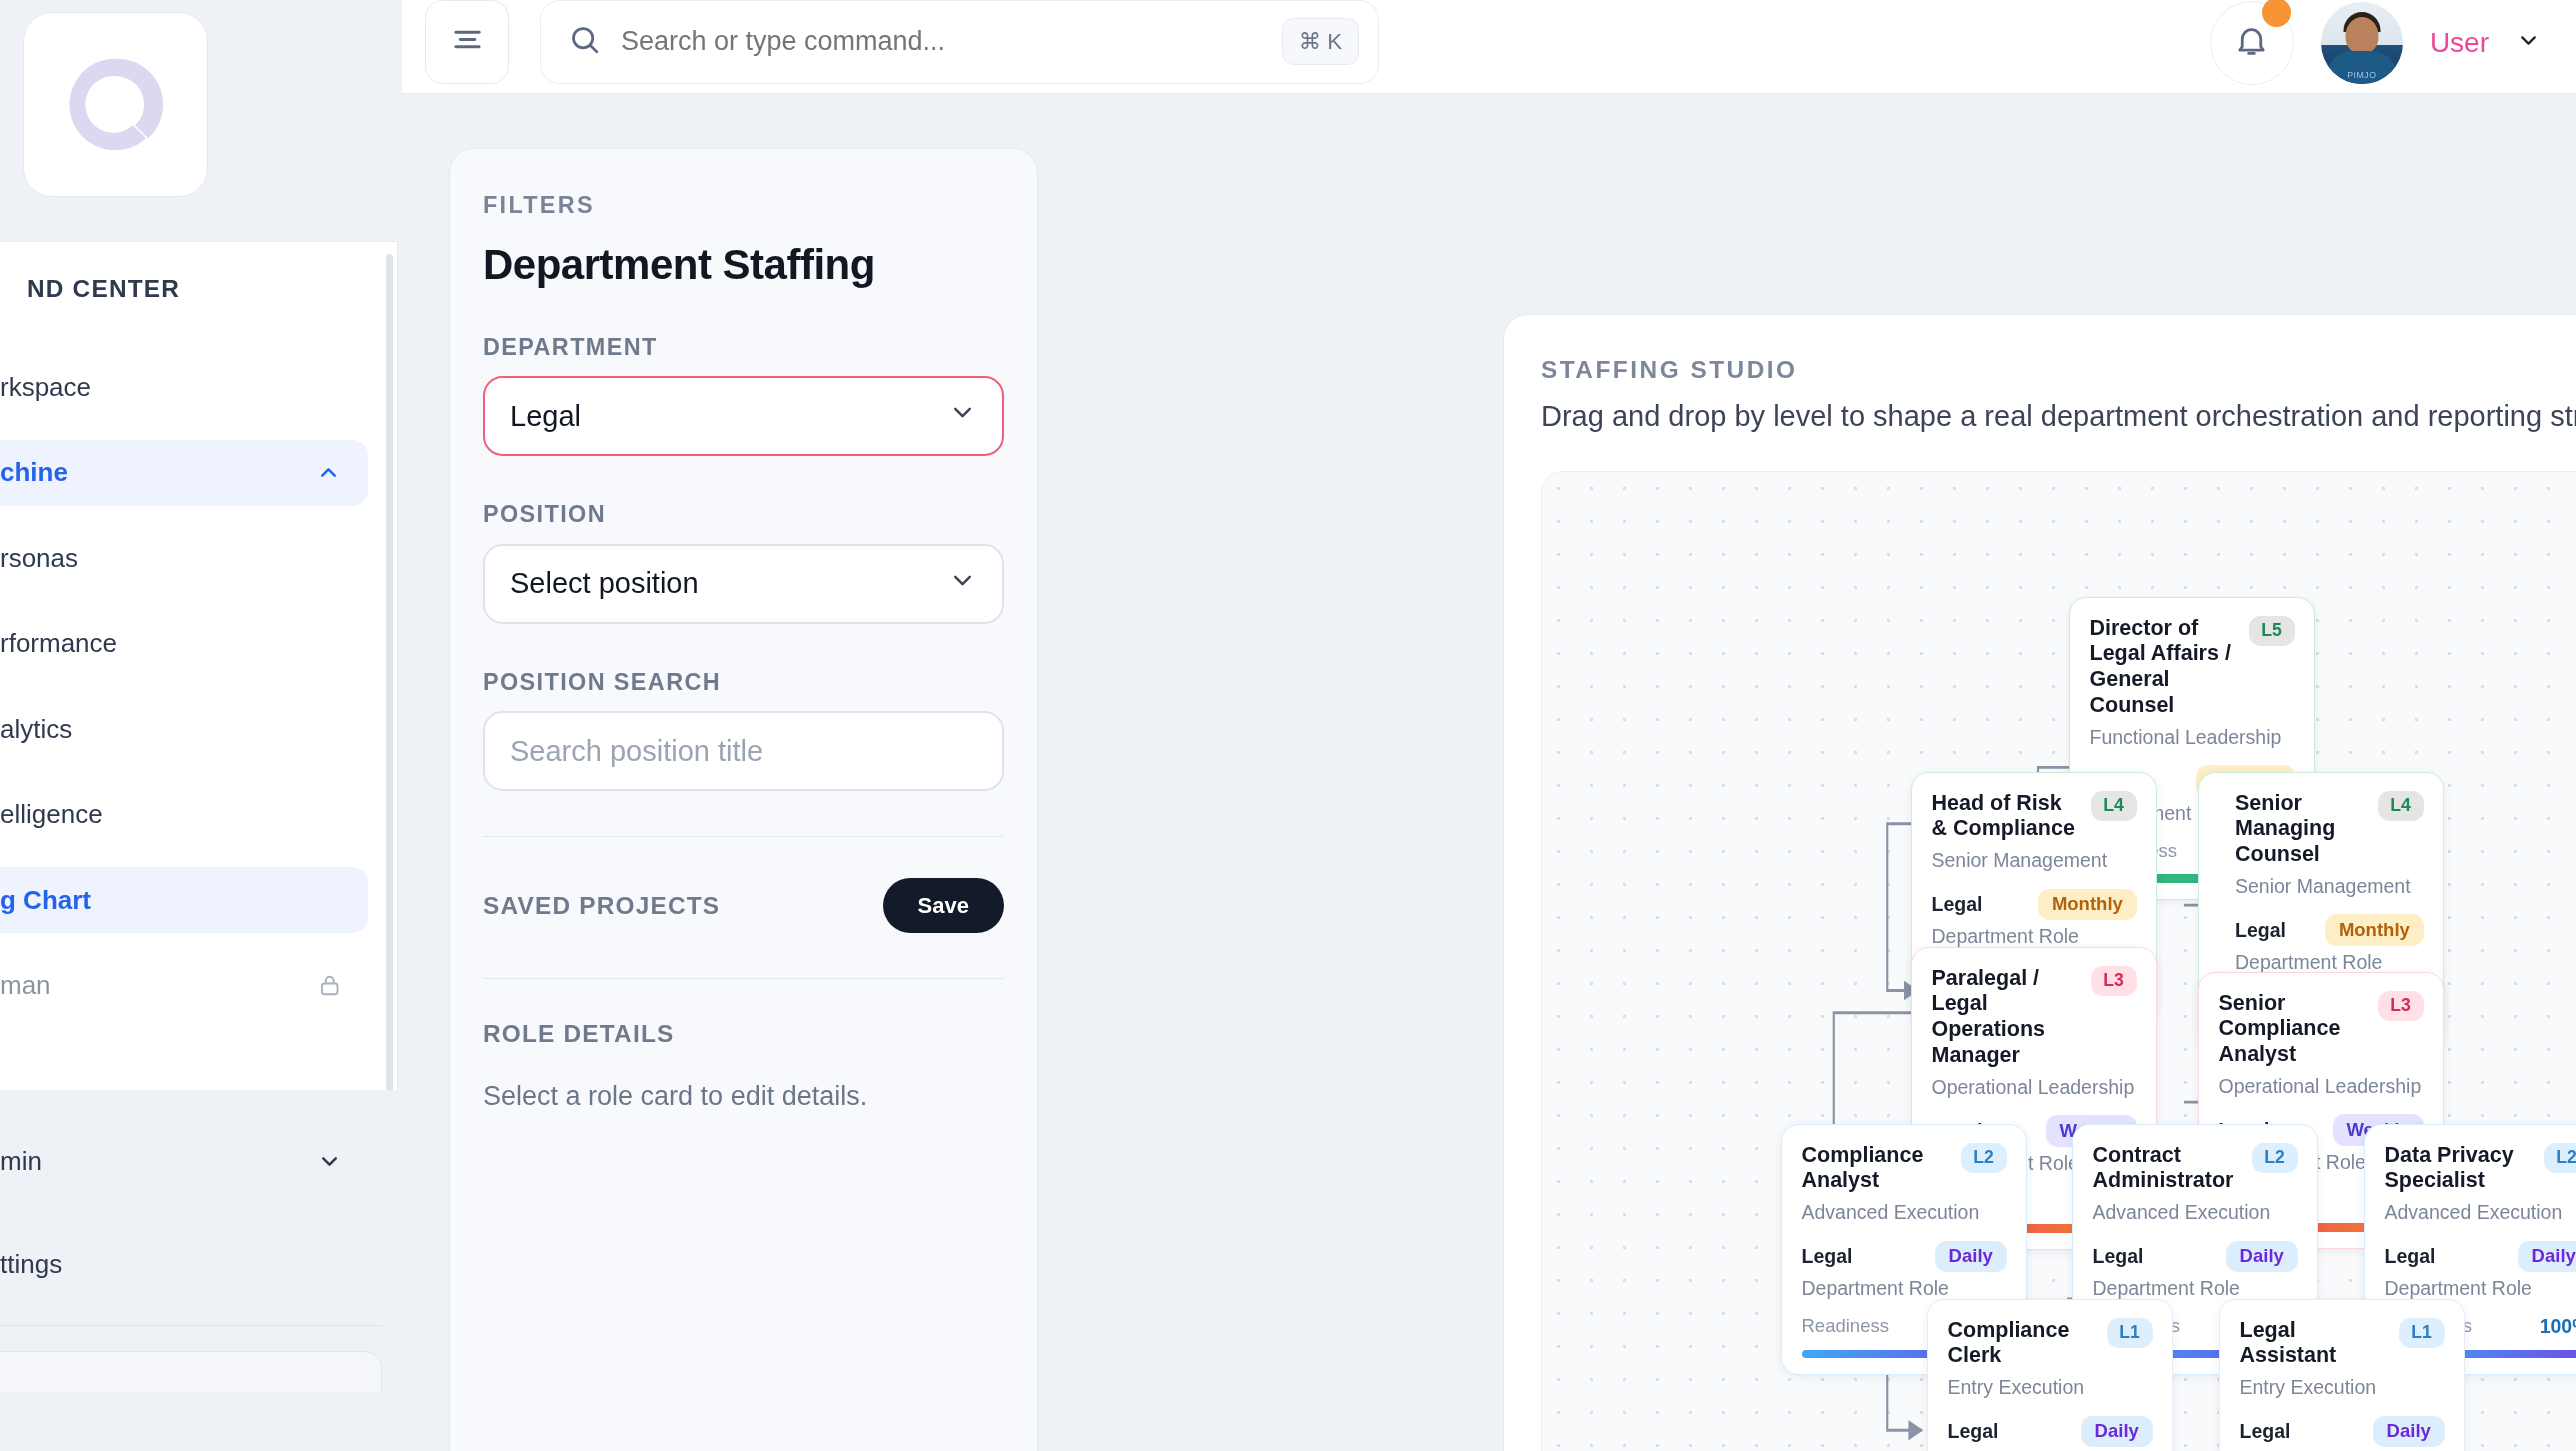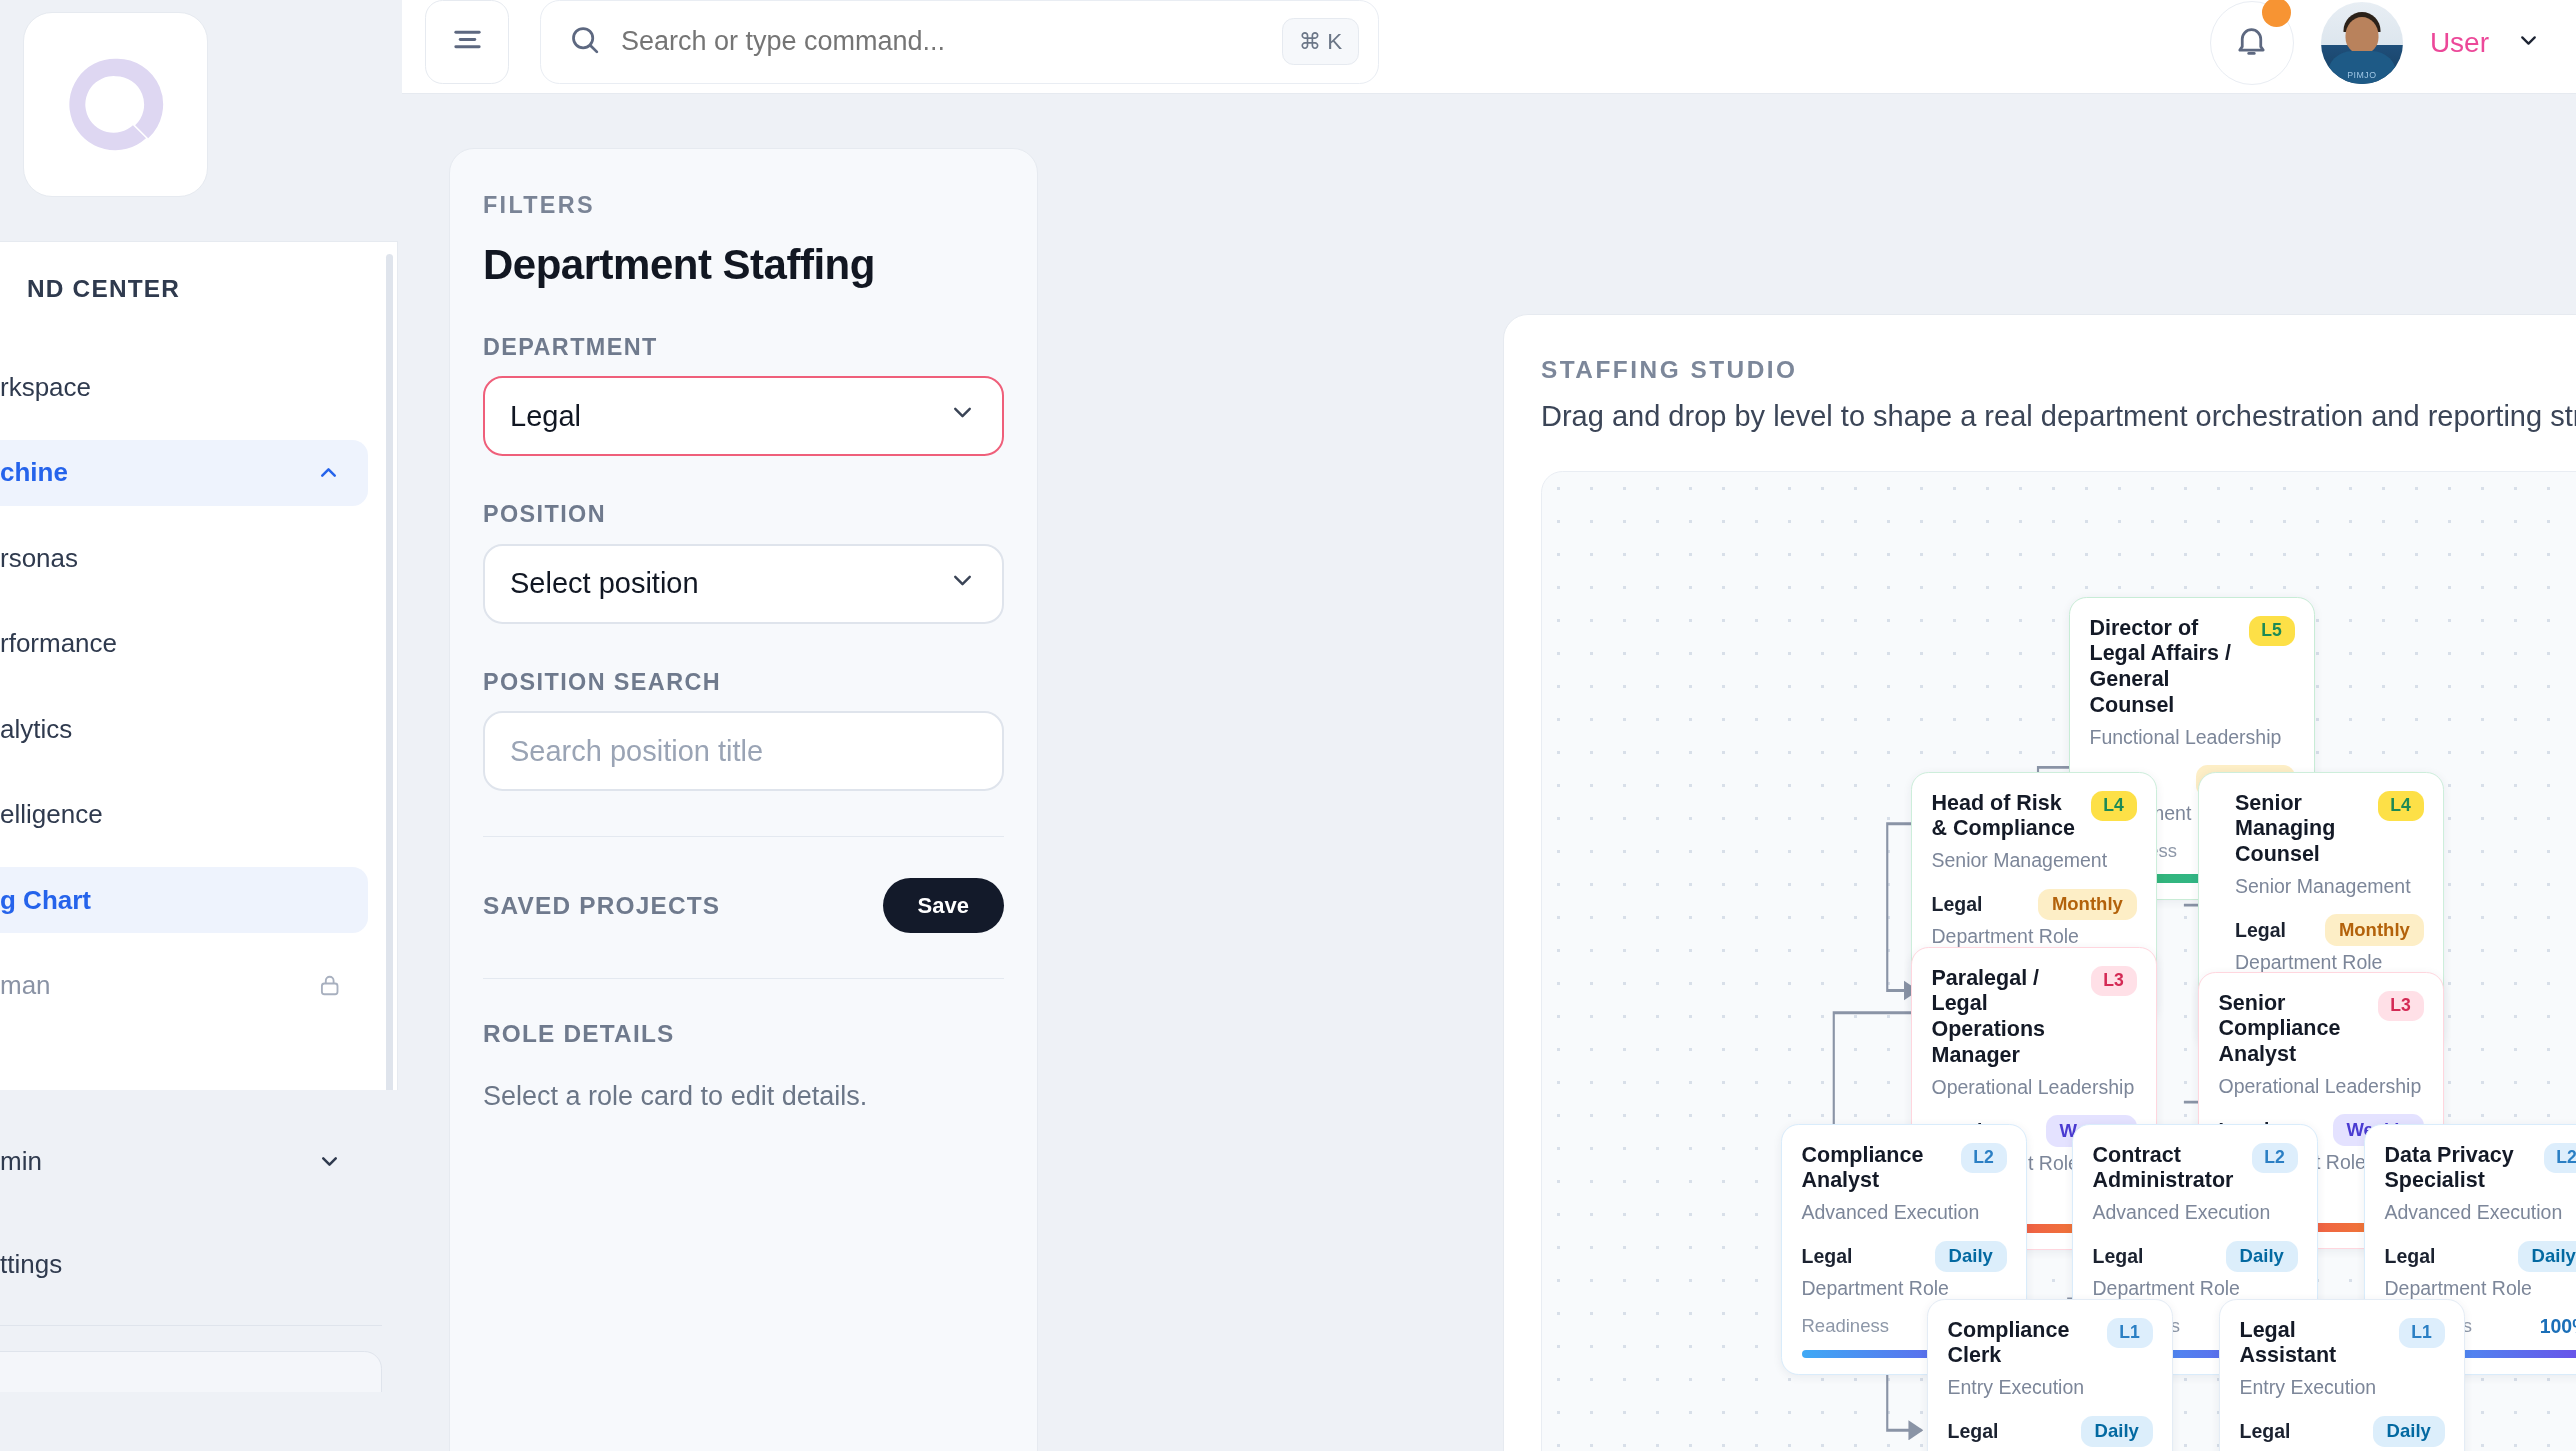--- a/index.html
+++ b/index.html
@@ -166,31 +166,31 @@
   }
   .node.l5 { border: 1.5px solid #c8ecd6; }
   .node.l4 { border: 1.5px solid #cdeedb; }
   .node.l3 { border: 1.5px solid #ffd6de; }
   .node.l2 { border: 1.5px solid #d9ecfb; }
   .node.l1 { border: 1.5px solid #e4ecf5; }
 
   .n-head { display: flex; align-items: flex-start; gap: 9.8px; }
   .n-title { font-size: 21.5px; font-weight: 700; color: #141a27; line-height: 1.2; flex: 1; }
   .n-badge { font-size: 17.6px; font-weight: 700; border-radius: 11.7px; padding: 4.9px 12.7px; flex: none; }
-  .b-l5, .b-l4 { background: #fde047; color: #1d8a56; }
+  .b-l5, .b-l4 { background: #e5e5e5; color: #1d8a56; }
   .b-l3 { background: #ffe0e7; color: #d42a55; }
   .b-l2, .b-l1 { background: #ddeefc; color: #2b7fc4; }
 
   .n-sub { font-size: 19.5px; color: #7c8699; margin-top: 6.8px; }
   .n-mid { display: flex; align-items: center; margin-top: 16.6px; }
   .n-dept { font-size: 19.5px; font-weight: 700; color: #1b2230; }
   .n-freq { margin-left: auto; font-size: 18.5px; font-weight: 700; border-radius: 11.7px; padding: 4.9px 13.7px; }
   .f-monthly { background: #fdeec6; color: #b3620b; }
   .f-weekly  { background: #e4e2ff; color: #4a3bd1; }
-  .f-daily   { background: #dceefb; color: #0369a1; }
+  .f-daily   { background: #dceefb; color: #6d28d9; }
   .n-role { font-size: 19.5px; color: #7c8699; margin-top: 4.9px; }
   .n-foot { display: flex; align-items: center; margin-top: 14.6px; }
   .n-rlabel { font-size: 18.5px; color: #8d97a8; }
   .n-rval { margin-left: auto; font-size: 19.5px; font-weight: 700; }
   .rv-green { color: #1d8a56; } .rv-red { color: #d42a55; } .rv-blue { color: #1b6fb8; }
   .bar { height: 8.8px; border-radius: 5.9px; margin-top: 11.7px; }
   .bar-green { background: linear-gradient(90deg,#34b36d,#2fb99a); }
   .bar-red   { background: linear-gradient(90deg,#ef3f5c,#f08a2a); }
   .bar-blue  { background: linear-gradient(90deg,#3fa9f5,#6b4ee8); }
 </style>

